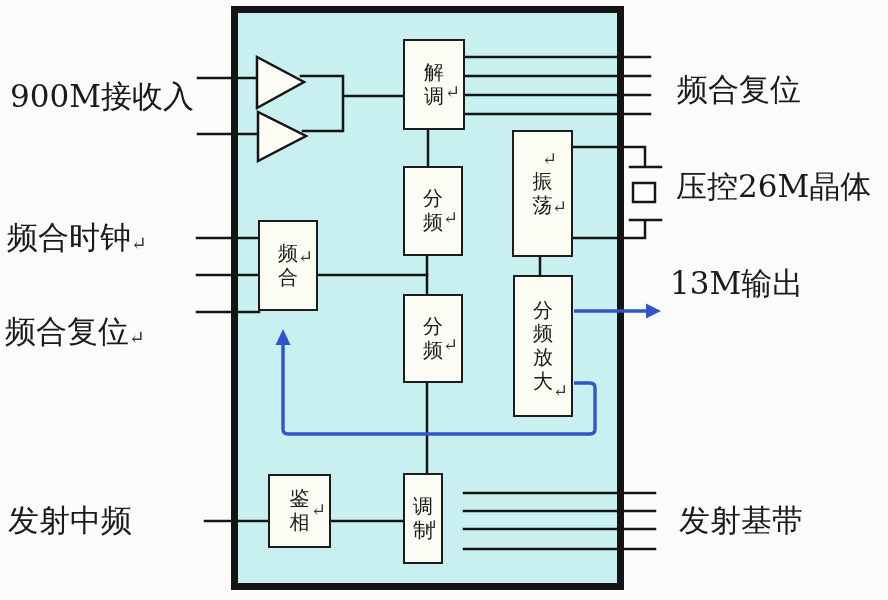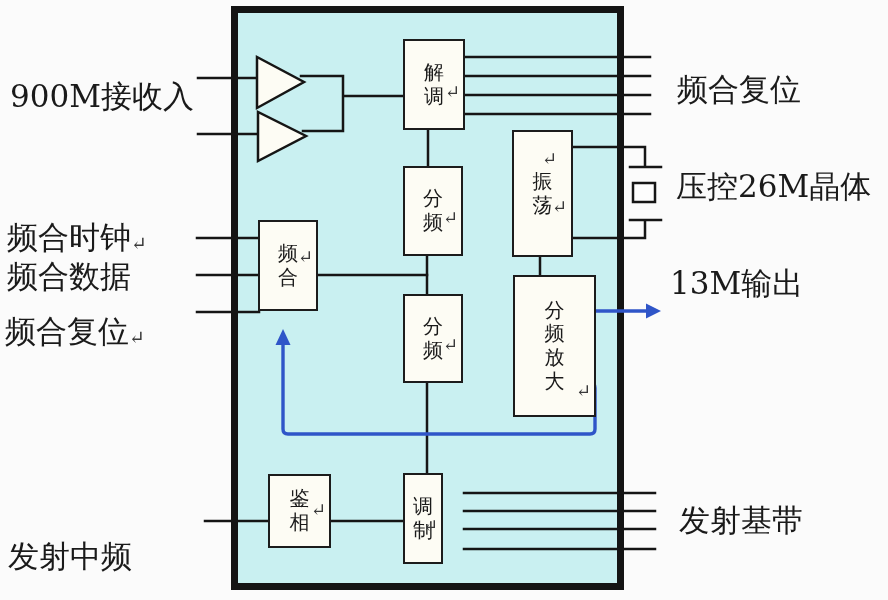--- a/index.html
+++ b/index.html
@@ -28,33 +28,33 @@
   }
   .bmark{position:absolute;font-size:18px;color:#3a3a3a;right:3px;bottom:26px;}
   .b-demod   {left:403px;top:39px; width:62px;height:91px;}
   .b-div1    {left:403px;top:166px;width:60px;height:90px;}
   .b-osc     {left:512px;top:130px;width:61px;height:127px;}
   .b-osc .bmark{bottom:38px;right:4px;}
   .bmark-top {position:absolute;font-size:18px;color:#3a3a3a;right:14px;top:16px;}
   .b-synth   {left:258px;top:220px;width:60px;height:91px;}
   .b-synth .bmark{bottom:42px;}
   .b-div2    {left:403px;top:294px;width:60px;height:89px;}
-  .b-divamp  {left:513px;top:275px;width:83px;height:142px;}
+  .b-divamp  {left:513px;top:275px;width:60px;height:142px;}
   .b-divamp .bmark{bottom:14px;}
   .b-phase   {left:268px;top:474px;width:63px;height:74px;}
   .b-mod     {left:403px;top:473px;width:40px;height:91px;}
   
   .lbl{position:absolute;font-size:31px;line-height:1.05;white-space:nowrap;}
   .lbl .mk{font-size:19px;color:#3a3a3a;vertical-align:-2px;}
   .l1{left:10px; top:80px;}
   .l2{left:3px;  top:125px;}
   .l3{left:7px;  top:221px;}
   .l4{left:7px;  top:260px;}
   .l5{left:5px;  top:315px;}
-  .l6{left:8px;  top:504px;margin-top:36px;}
+  .l6{left:8px;  top:504px;}
   .r1{left:677px;top:73px;}
   .r2{left:676px;top:170px;font-size:31px;}
   .r3{left:670px;top:267px;}
   .r4{left:679px;top:504px;}
 </style>
 </head>
 <body>
 
 <div id="canvas">
 
@@ -128,21 +128,20 @@
     <span class="bmark">↵</span>
   </div>
 
   <div class="block b-mod">
     <div class="bstack">调制</div>
     <span class="bmark">↵</span>
   </div>
 
   <div class="lbl l1"><span>900M接收入</span><span class="mk"></span></div>
   <div class="lbl l3"><span>频合时钟</span><span class="mk">↵</span></div>
-  <div class="lbl l4"><span>频合数据</span><span class="mk"></span></div>
   <div class="lbl l5"><span>频合复位</span><span class="mk">↵</span></div>
   <div class="lbl l6"><span>发射中频</span><span class="mk"></span></div>
 
   <div class="lbl r1"><span>频合复位</span></div>
   <div class="lbl r2"><span>压控26M晶体</span></div>
   <div class="lbl r3"><span>13M输出</span></div>
   <div class="lbl r4"><span>发射基带</span></div>
 
 </div>
 

